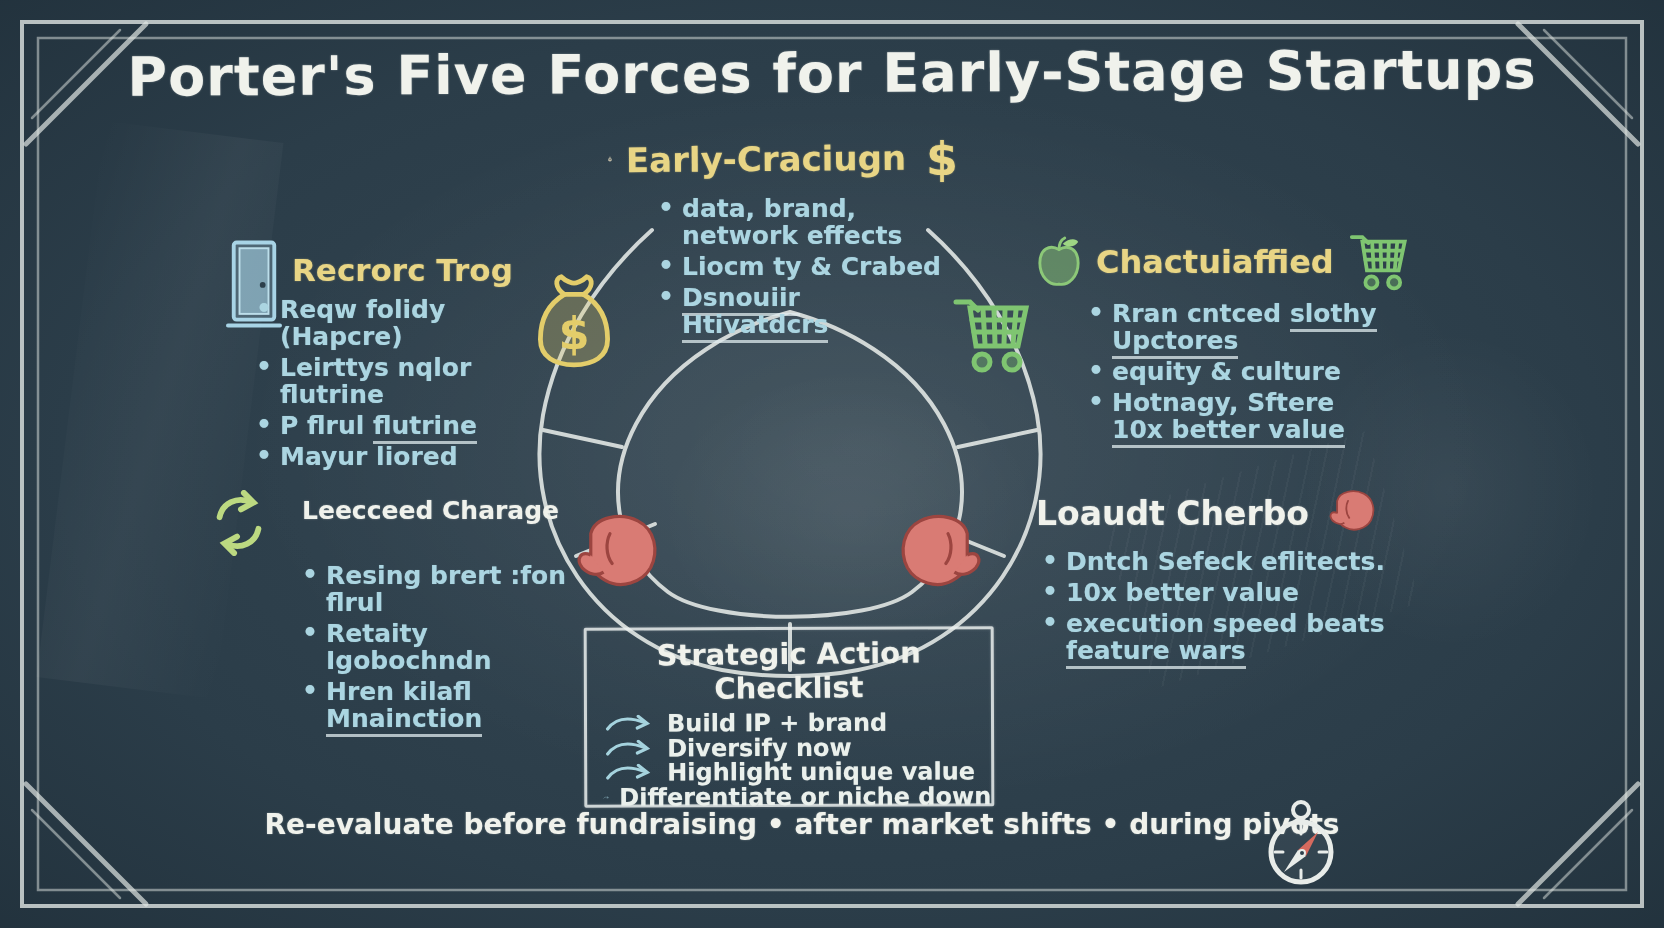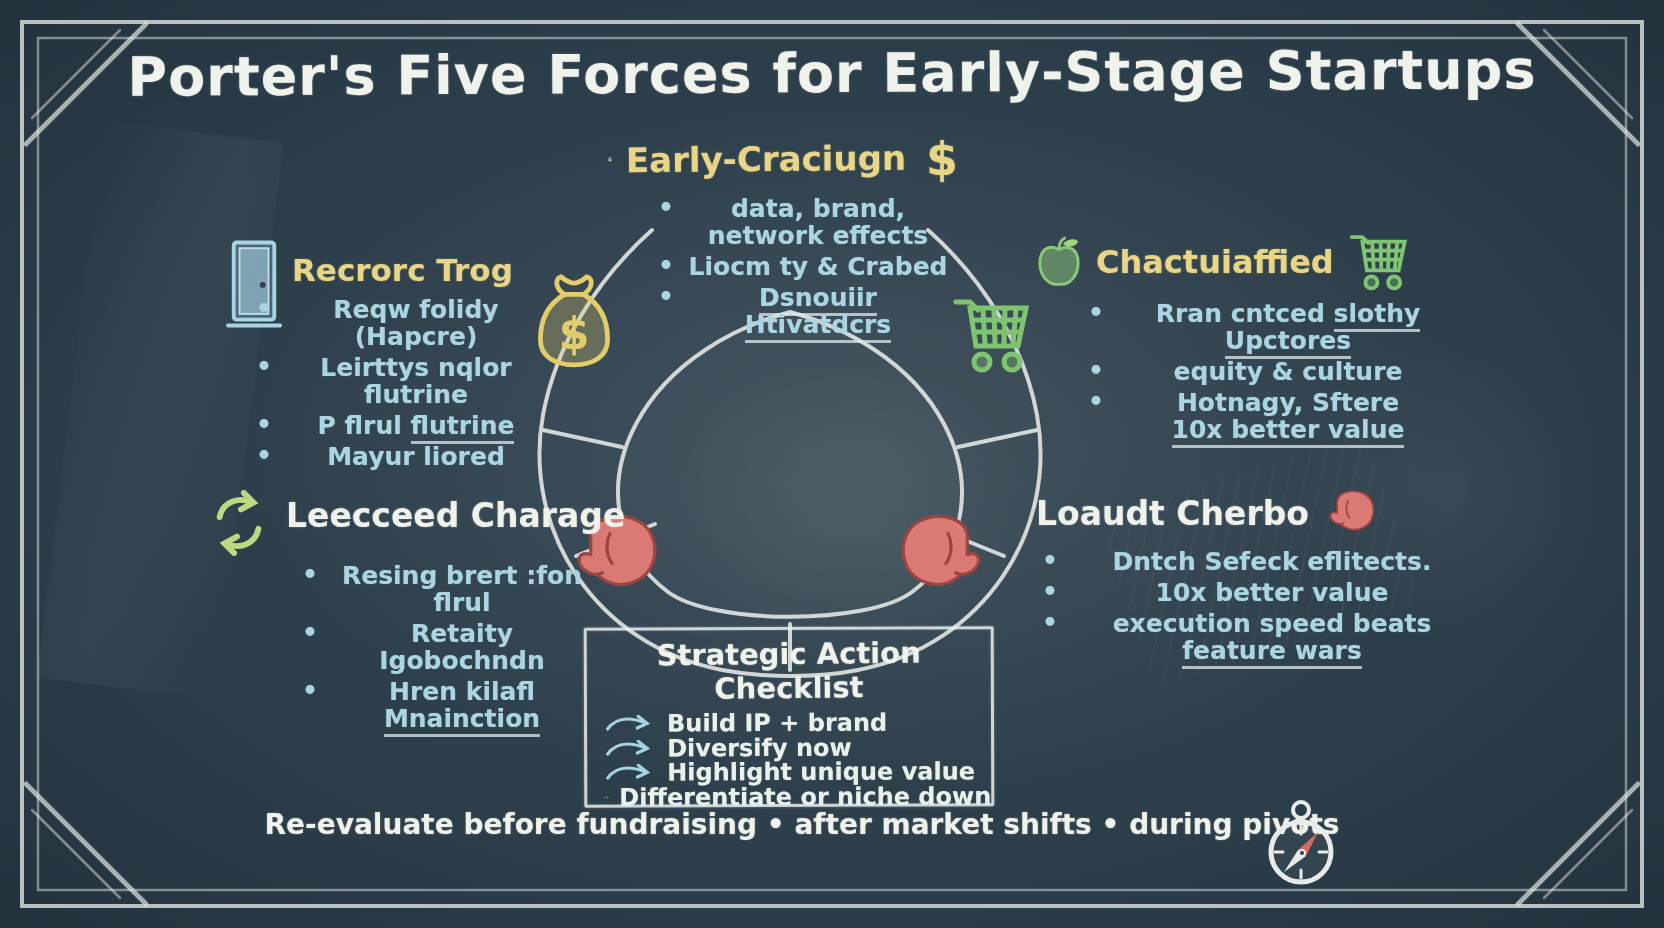--- a/index.html
+++ b/index.html
@@ -28,21 +28,21 @@
   .chalk-w{color:#f0f2ec;text-shadow:0 0 2px rgba(240,244,240,0.4);}
   .chalk-y{color:#e8d585;text-shadow:0 0 2px rgba(232,213,133,0.45);}
   .chalk-b{color:#abd5e1;text-shadow:0 0 1px rgba(171,213,225,0.45);}
   .title{
     position:absolute;left:0;right:0;top:42px;text-align:center;z-index:3;
     font-size:54px;font-weight:bold;letter-spacing:1px;transform:rotate(-0.3deg);
   }
   .head{font-weight:bold;white-space:nowrap;}
   .head-row{display:flex;align-items:center;gap:14px;}
   ul.bullets{list-style:none;margin:0;padding:0;font-weight:bold;font-size:25px;line-height:27px;}
-  ul.bullets li{position:relative;padding-left:28px;margin:0 0 4px 0;text-align:center;}
+  ul.bullets li{position:relative;padding-left:28px;margin:0 0 4px 0;}
   ul.bullets li::before{content:"\2022";position:absolute;left:4px;top:-1px;}
   .und{border-bottom:3px solid rgba(223,235,237,0.75);padding-bottom:1px;}
   
   .sec-top{left:608px;top:131px;width:350px;}
   .sec-top .head{font-size:34px;transform:rotate(-0.5deg);}
   .sec-top .dollar{font-size:46px;font-weight:bold;margin-left:6px;}
   .sec-top ul{margin:8px 0 0 46px;width:300px;}
   
   .sec-left{left:226px;top:236px;width:320px;}
   .sec-left .door{position:absolute;left:0;top:0;}
@@ -51,21 +51,21 @@
   
   .sec-right{left:1036px;top:228px;width:420px;}
   .sec-right .head{font-size:32px;}
   .sec-right ul{margin:4px 0 0 48px;width:380px;}
   .cont{margin-left:0;}
   
   .stray-cart{position:absolute;left:952px;top:290px;z-index:2;}
   
   .sec-bl{left:206px;top:486px;width:380px;}
   .sec-bl .cycle{position:absolute;left:0;top:4px;}
-  .sec-bl .head{position:absolute;left:80px;top:10px;font-size:33px;}
+  .sec-bl .head{position:absolute;left:96px;top:10px;font-size:25px;}
   .sec-bl ul{position:absolute;left:92px;top:58px;width:300px;margin-top:18px;}
   
   .sec-br{left:1036px;top:486px;width:440px;}
   .sec-br .head-row{gap:10px;}
   .sec-br .head{font-size:33px;}
   .sec-br ul{margin:8px 0 0 2px;width:440px;}
   
   .ring-icon{position:absolute;z-index:2;}
   
   .checklist{

